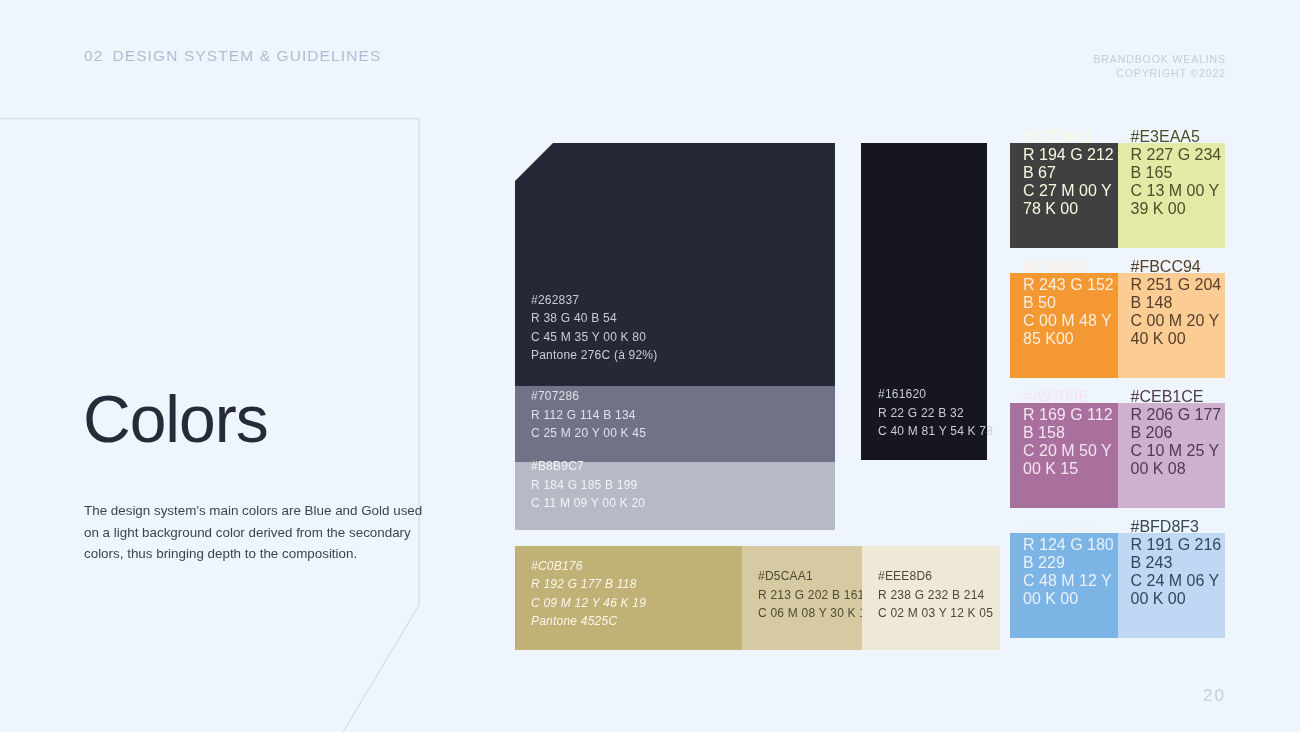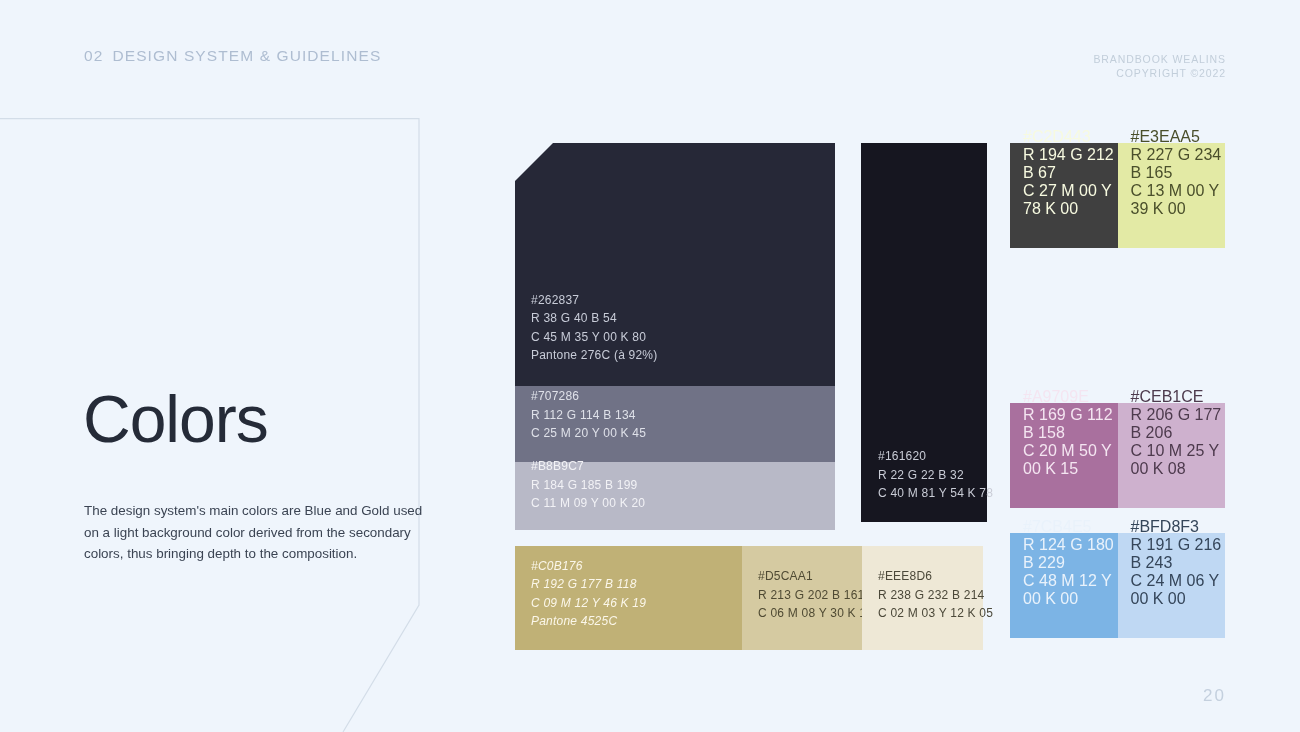--- a/index.html
+++ b/index.html
@@ -63,31 +63,31 @@
     clip-path:polygon(38px 0, 100% 0, 100% 100%, 0 100%, 0 38px);
   }
   .sw-navy .lbl { bottom:22px; color:#c8ccd8; }
 
   .sw-gray  { left:515px; top:386px; width:320px; height:76px; background:#707286; }
   .sw-gray .lbl { bottom:20px; color:#dfe1e9; }
 
   .sw-lgray { left:515px; top:462px; width:320px; height:68px; background:#b8b9c7; }
   .sw-lgray .lbl { bottom:18px; color:#f2f2f6; }
 
-  .sw-black { left:861px; top:143px; width:126px; height:379px; background:#161620; }
+  .sw-black { left:861px; top:143px; width:126px; height:317px; background:#161620; }
   .sw-black .lbl { bottom:20px; left:17px; color:#c9ccd6; }
 
   
   .sw-gold  { left:515px; top:546px; width:227px; height:104px; background:#c0b176; }
   .sw-gold .lbl { bottom:20px; color:#fbf7ea;font-style:italic; }
 
   .sw-sand  { left:742px; top:546px; width:120px; height:104px; background:#d5caa1; }
   .sw-sand .lbl { bottom:28px; color:#4f4a33; }
 
-  .sw-cream { left:862px; top:546px; width:121px; height:104px; background:#eee8d6; }
+  .sw-cream { left:862px; top:546px; width:138px; height:104px; background:#eee8d6; }
   .sw-cream .lbl { bottom:28px; color:#4b4839; }
 
   
   .pair { position:absolute; left:1010px; width:215px; height:105px; }
   .pair .half { position:absolute; top:0; height:105px; width:107.5px; }
   .pair .half.a { left:0; }
   .pair .half.b { left:107.5px; }
   .pair .lbl { position:absolute; left:13px; bottom:30px; }
 
   .pair-green { top:143px; }
@@ -191,20 +191,36 @@
     </div>
     <div class="half b" style="background:#e3eaa5">
       <div class="lbl" style="color:#4a4f2b">
         <span class="hex">#E3EAA5</span>
         <span class="rgb">R 227 G 234 B 165</span>
         <span class="cmyk">C 13 M 00 Y 39 K 00</span>
       </div>
     </div>
   </div>
 
+  <div class="pair pair-orange">
+    <div class="half a" style="background:#f39832">
+      <div class="lbl" style="color:#fdeedd">
+        <span class="hex">#F39832</span>
+        <span class="rgb">R 243 G 152 B 50</span>
+        <span class="cmyk">C 00 M 48 Y 85 K00</span>
+      </div>
+    </div>
+    <div class="half b" style="background:#fbcc94">
+      <div class="lbl" style="color:#56402a">
+        <span class="hex">#FBCC94</span>
+        <span class="rgb">R 251 G 204 B 148</span>
+        <span class="cmyk">C 00 M 20 Y 40 K 00</span>
+      </div>
+    </div>
+  </div>
 
   <div class="pair pair-purple">
     <div class="half a" style="background:#a9709e">
       <div class="lbl" style="color:#f4e5f1">
         <span class="hex">#A9709E</span>
         <span class="rgb">R 169 G 112 B 158</span>
         <span class="cmyk">C 20 M 50 Y 00 K 15</span>
       </div>
     </div>
     <div class="half b" style="background:#ceb1ce">

